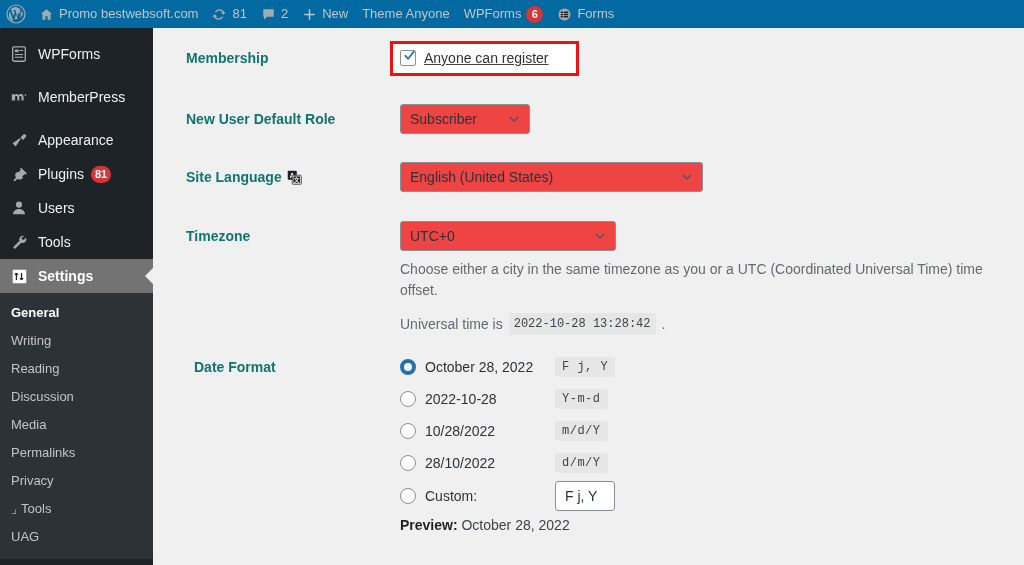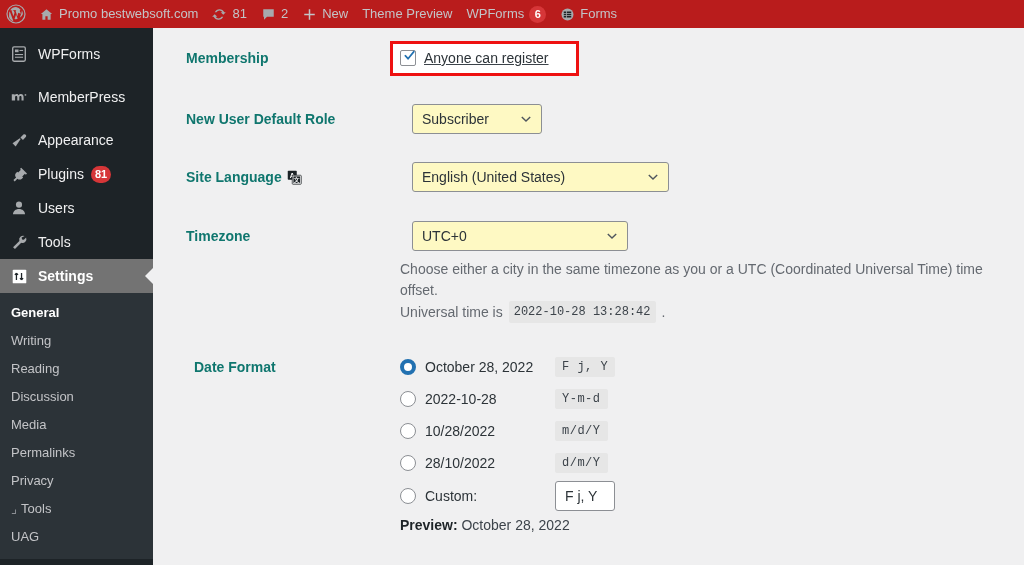--- a/index.html
+++ b/index.html
@@ -7,21 +7,21 @@
     width: 1024px; height: 565px;
     overflow: hidden;
     font-family: "Liberation Sans", sans-serif;
     background: #f0f0f1;
   }
 
   
   #adminbar {
     position: absolute; top: 0; left: 0;
     width: 1024px; height: 28px;
-    background: #b91c1c;
+    background: #0369a1;
     display: flex; align-items: center;
     color: #c3c4c7; font-size: 13px;
     white-space: nowrap;
   }
   .ab-item {
     display: flex; align-items: center; gap: 5px;
     height: 28px; padding: 0 7px;
     color: #c3c4c7;
   }
   .ab-item:first-child { padding-left: 6px; padding-right: 6px; }
@@ -130,27 +130,26 @@
     position: absolute; left: 2px; top: -2px;
     width: 13px; height: 13px;
   }
   .cb-label { font-size: 14px; color: #2c3338; }
 
   
   .select {
     display: inline-flex; align-items: center;
     justify-content: space-between;
     height: 30px;
-    background: #fef9c3;
+    background: #ef4444;
     border: 1px solid #8c8f94;
     border-radius: 3px;
     padding: 0 8px 0 9px;
     color: #2c3338; font-size: 14px;
     box-shadow: 0 0 0 transparent;
-    margin-left: 12px;
   }
   .select .sv { line-height: 28px; }
   .chev { margin-left: 14px; display: inline-flex; }
 
   .desc { color: #646970; font-size: 14px; line-height: 1.5; }
   .code {
     font-family: "Liberation Mono", monospace;
     font-size: 12px;
     background: #e6e6e6;
     color: #3c434a;
@@ -240,21 +239,21 @@
   <div class="ab-item">
     <span class="ab-icon">
       <svg width="15" height="15" viewBox="0 0 20 20">
           <path d="M9 3h2v6h6v2h-6v6H9v-6H3V9h6z" fill="#c3c4c7"></path>
         </svg>
     </span>
     <span class="ab-label">New</span>
   </div>
 
   <div class="ab-item">
-    <span class="ab-label">Theme Preview</span>
+    <span class="ab-label">Theme Anyone</span>
   </div>
 
   <div class="ab-item">
     <span class="ab-label">WPForms</span>
     <span class="count-badge">6</span>
   </div>
 
   <div class="ab-item">
     <span class="ab-icon">
       <svg width="15" height="15" viewBox="0 0 20 20">
@@ -395,42 +394,42 @@
       <svg width="15" height="15" viewBox="0 0 20 20">
         <rect x="1" y="1" width="12" height="12" rx="1" fill="#1d2327"></rect>
         <text x="7" y="10.5" font-size="9" fill="#fff" text-anchor="middle" font-family="Liberation Sans, sans-serif">A</text>
         <rect x="7" y="7" width="12" height="12" rx="1" fill="#fff" stroke="#1d2327" stroke-width="1"></rect>
         <rect x="8.5" y="8.5" width="9" height="9" fill="#1d2327"></rect>
         <text x="13" y="16" font-size="8" fill="#fff" text-anchor="middle" font-family="Liberation Sans, sans-serif">文</text>
       </svg>
     </span>
   </div>
   <div class="fctl" style="top: 134px;">
-    <div class="select" style="width: 257px;">
+    <div class="select" style="width: 303px;">
       <span class="sv">English (United States)</span>
       <span class="chev">
         <svg width="14" height="14" viewBox="0 0 20 20">
             <path d="M4 7l6 6 6-6" fill="none" stroke="#50575e" stroke-width="2"></path>
           </svg>
       </span>
     </div>
   </div>
 
   <div class="flabel" style="top: 200px;">Timezone</div>
   <div class="fctl" style="top: 193px;">
     <div class="select" style="width: 216px;">
       <span class="sv">UTC+0</span>
       <span class="chev">
         <svg width="14" height="14" viewBox="0 0 20 20">
             <path d="M4 7l6 6 6-6" fill="none" stroke="#50575e" stroke-width="2"></path>
           </svg>
       </span>
     </div>
     <div class="desc" style="margin-top: 8px;">Choose either a city in the same timezone as you or a UTC (Coordinated Universal Time) time offset.</div>
-    <div class="desc" style="display:flex; align-items:center; gap:6px;">
+    <div class="desc" style="margin-top: 12px; display:flex; align-items:center; gap:6px;">
       <span>Universal time is</span>
       <span class="code">2022-10-28 13:28:42</span>
       <span>.</span>
     </div>
   </div>
 
   <div class="flabel" style="top: 331px; padding-left: 8px;">Date Format</div>
   <div class="fctl" style="top: 323px;">
 
     <div class="radio-row">

